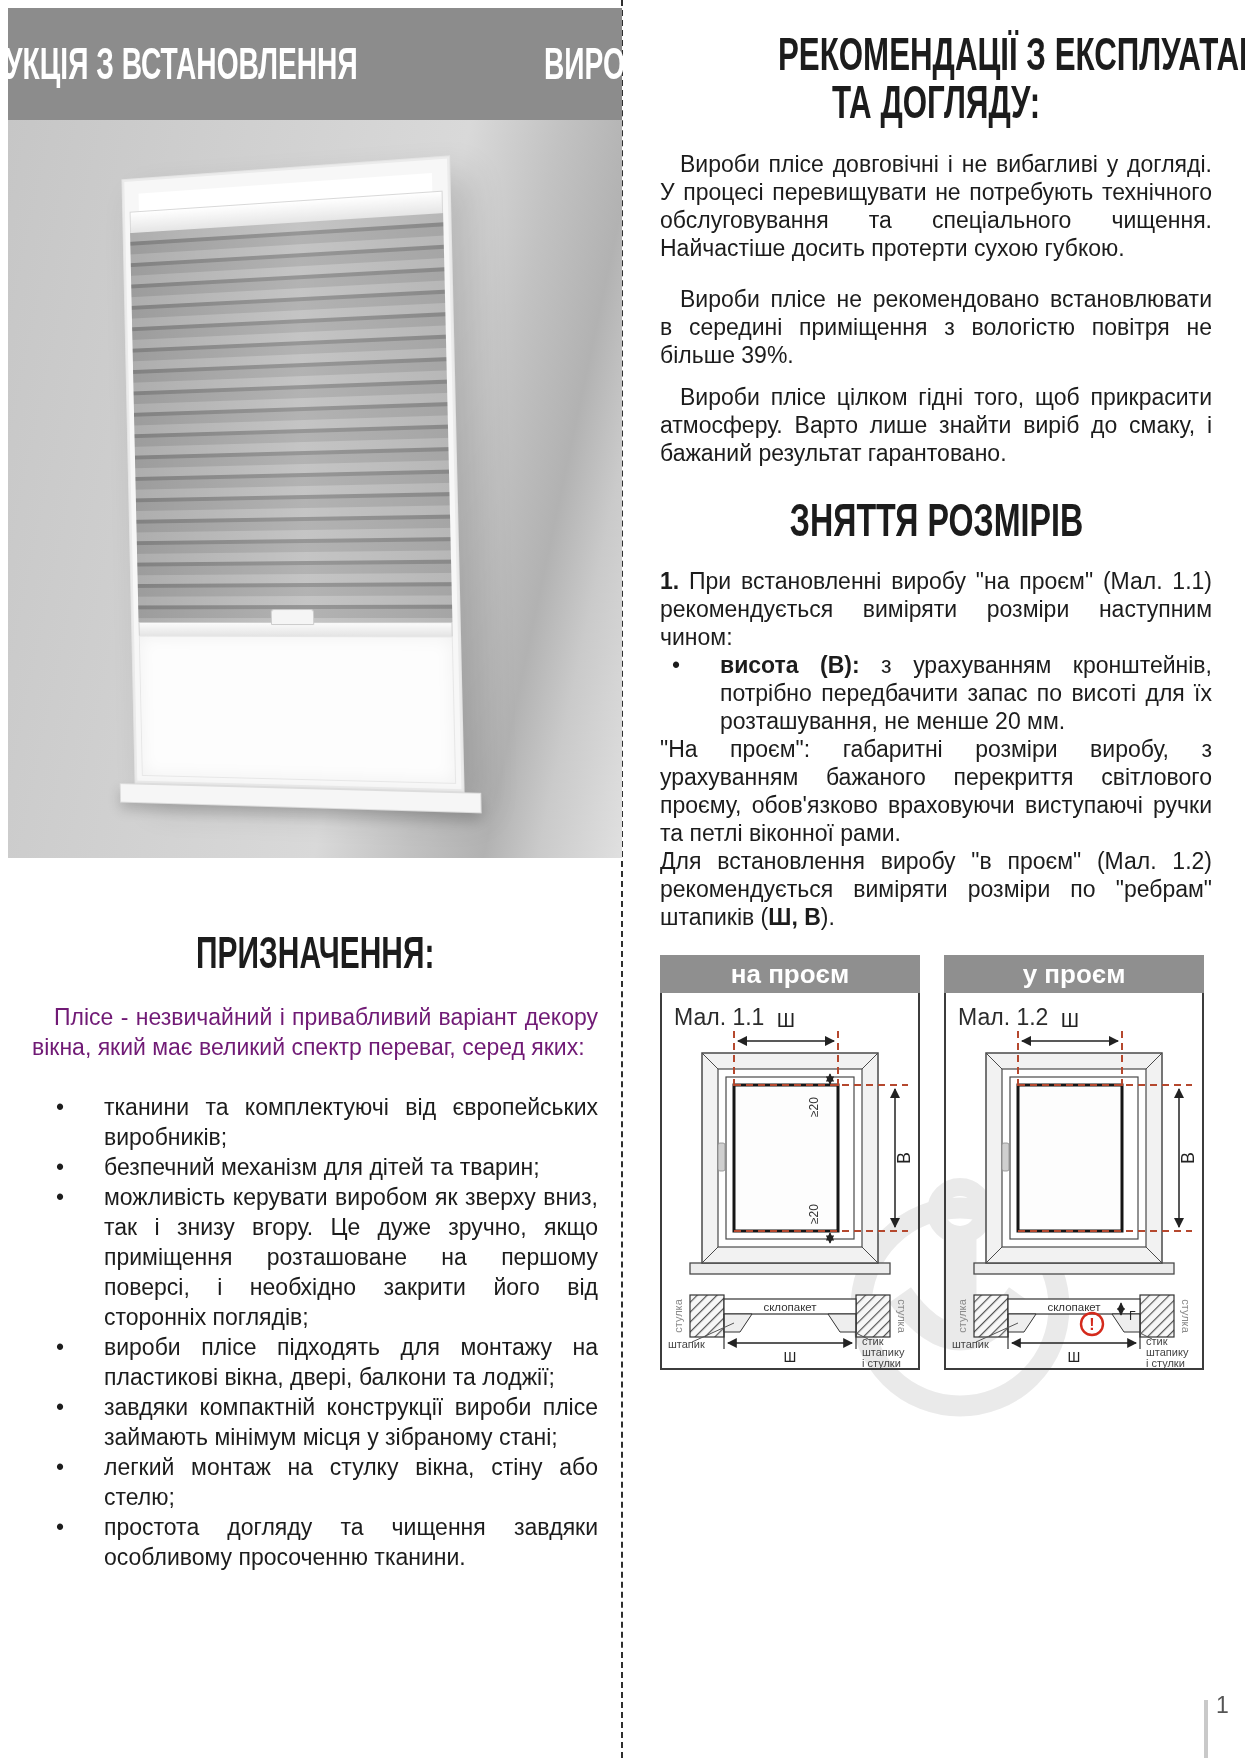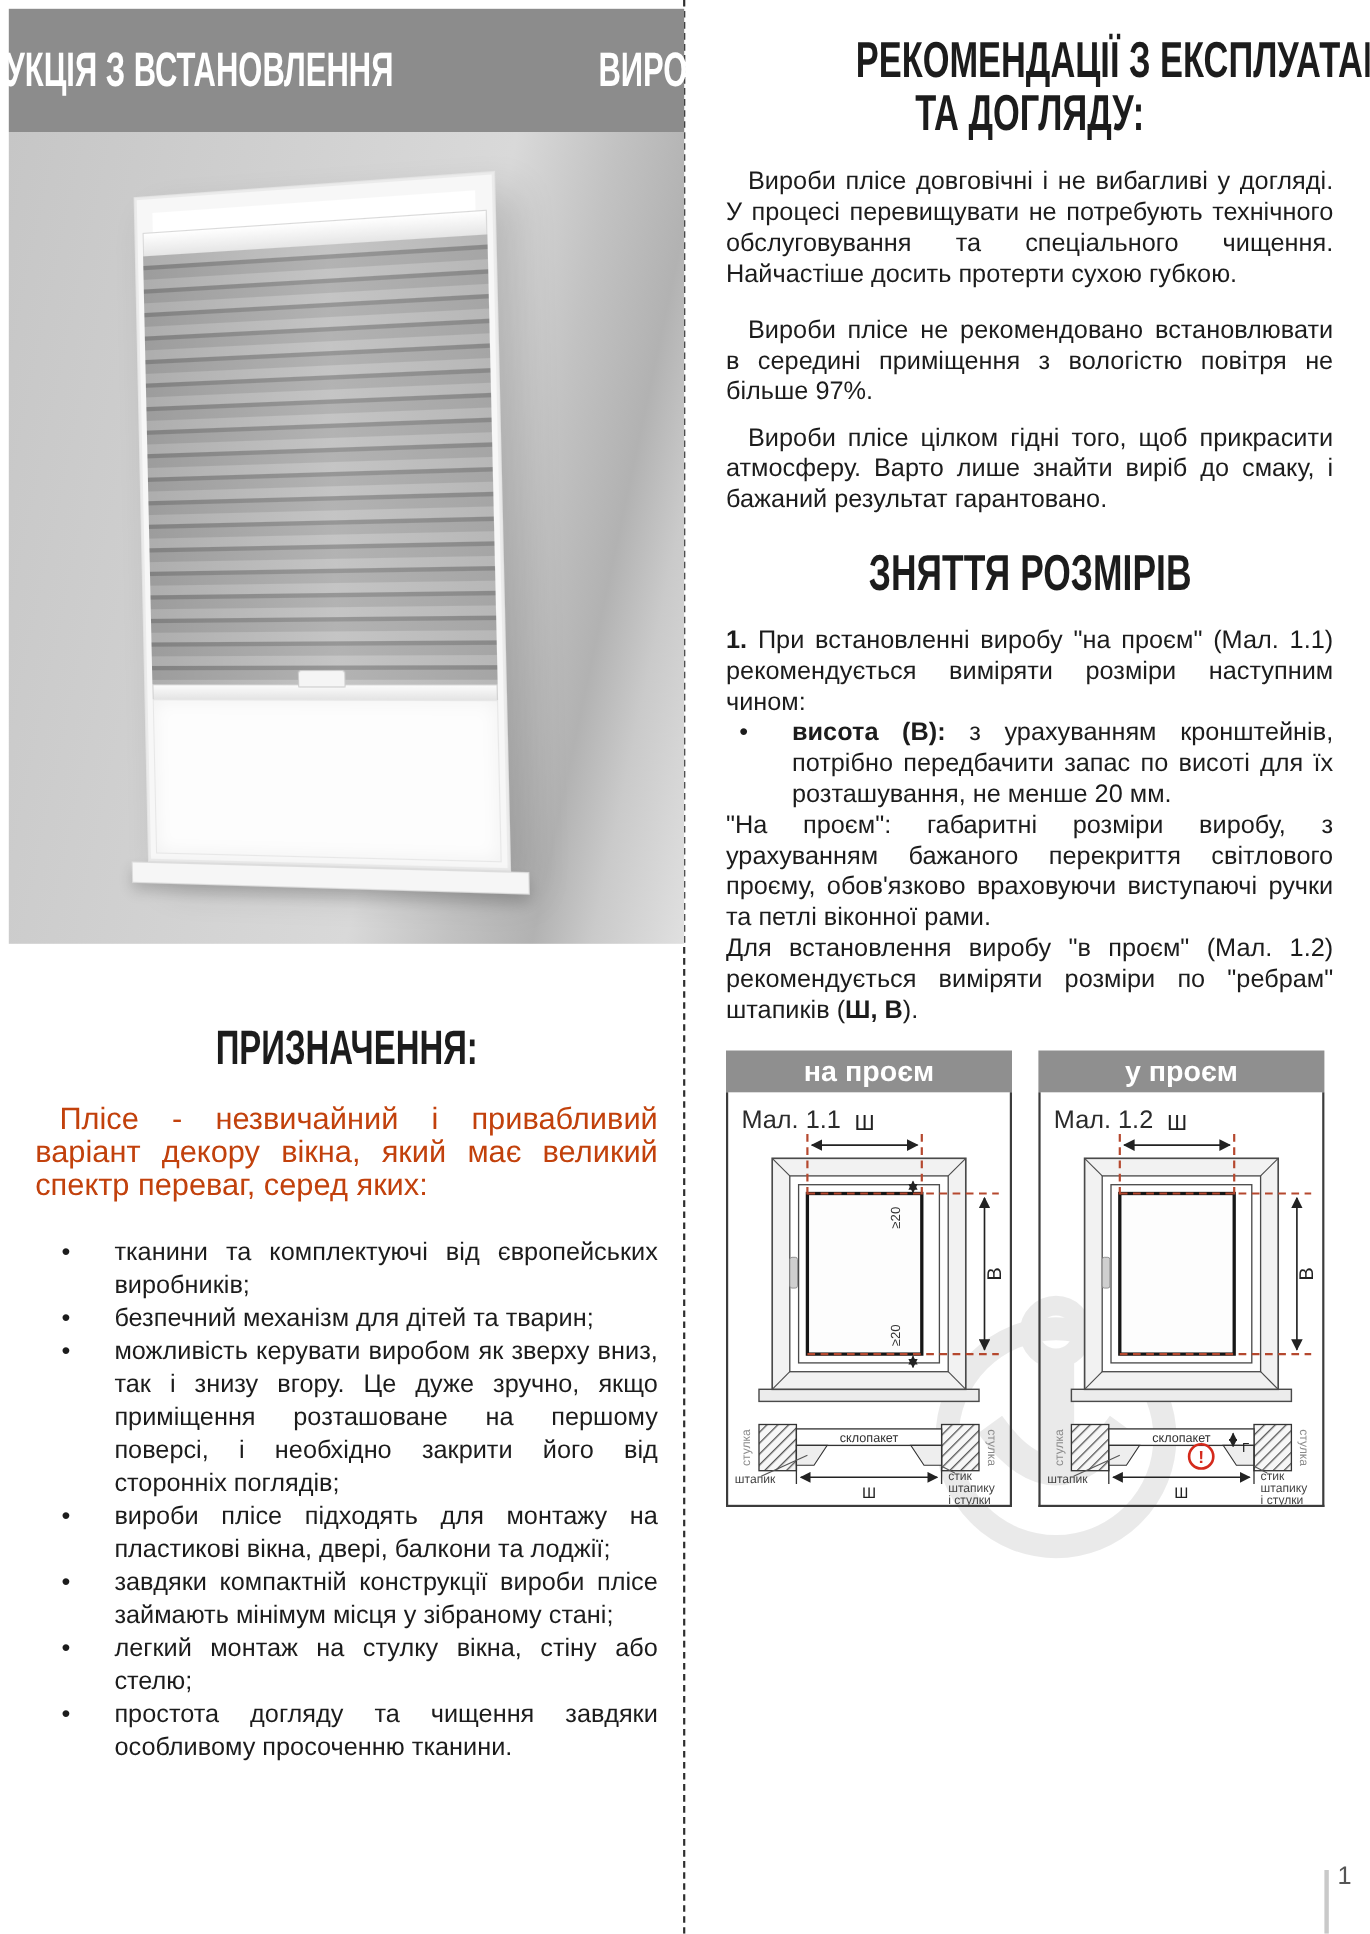--- a/index.html
+++ b/index.html
@@ -46,21 +46,21 @@
   .glassarea{position:absolute;left:8px;right:8px;top:470px;bottom:8px;background:#fdfdfd;
        border:1px solid #e7e7e7;box-shadow:inset 0 0 18px rgba(0,0,0,.05);}
   .sill{position:absolute;left:-16px;right:-16px;bottom:-20px;height:18px;background:#f6f6f6;
        border:1px solid #dcdcdc;box-shadow:0 7px 14px rgba(0,0,0,.18);}
 
   .h-center{text-align:center;}
   .cond{display:inline-block;font-weight:700;white-space:nowrap;}
   .h-purpose{margin-top:70px;}
   .h-purpose .cond{font-size:44px;transform:scaleX(0.68);}
 
-  .body-txt{font-size:28px;line-height:30px;text-align:justify;color:#c2410c;}
+  .body-txt{font-size:23px;line-height:30px;text-align:justify;color:#701a75;}
   .left-intro{margin:24px 24px 0 24px;text-indent:22px;}
   .left-list{list-style:none;margin:30px 24px 0 0;padding:0;}
   .left-list li{position:relative;padding-left:96px;margin:0;font-size:23px;
                 line-height:30px;text-align:justify;}
   .left-list li::before{content:"\2022";position:absolute;left:48px;top:0;}
 
   
   .right-col{position:absolute;left:660px;top:0;width:552px;}
   .h-care{margin-top:30px;}
   .h-care .cond{font-size:46px;line-height:48px;transform:scaleX(0.68);}
@@ -145,21 +145,21 @@
     </ul>
   </div>
 
   <div class="right-col">
     <div class="h-center h-care">
       <span class="cond">РЕКОМЕНДАЦІЇ З ЕКСПЛУАТАЦІЇ</span><br>
       <span class="cond">ТА ДОГЛЯДУ:</span>
     </div>
 
     <p class="r-txt p-ind mt-p1">Вироби плісе довговічні і не вибагливі у догляді. У процесі перевищувати не потребують технічного обслуговування та спеціального чищення. Найчастіше досить протерти сухою губкою.</p>
-    <p class="r-txt p-ind" style="margin:0;">Вироби плісе не рекомендовано встановлювати в середині приміщення з вологістю повітря не більше 97%.</p>
+    <p class="r-txt p-ind" style="margin:0;">Вироби плісе не рекомендовано встановлювати в середині приміщення з вологістю повітря не більше 39%.</p>
     <p class="r-txt p-ind mt-p3">Вироби плісе цілком гідні того, щоб прикрасити атмосферу. Варто лише знайти виріб до смаку, і бажаний результат гарантовано.</p>
 
     <div class="h-center h-measure">
       <span class="cond">ЗНЯТТЯ РОЗМІРІВ</span>
     </div>
 
     <p class="r-txt mt-step" style="margin:0;"><span class="b">1.</span><span> При встановленні виробу "на проєм" (Мал. 1.1) рекомендується виміряти розміри наступним чином:</span></p>
 
     <ul class="r-list">
       <li><span class="b">висота (В):</span><span> з урахуванням кронштейнів, потрібно передбачити запас по висоті для їх розташування, не менше 20 мм.</span></li>

